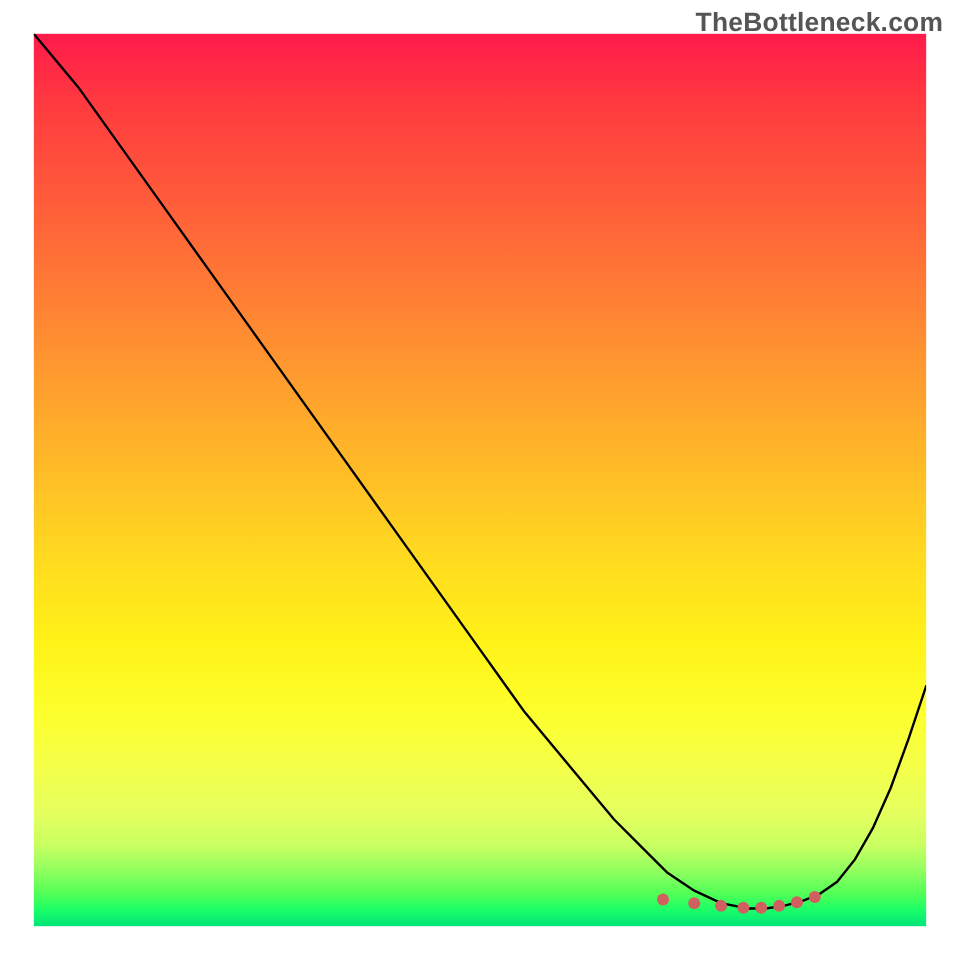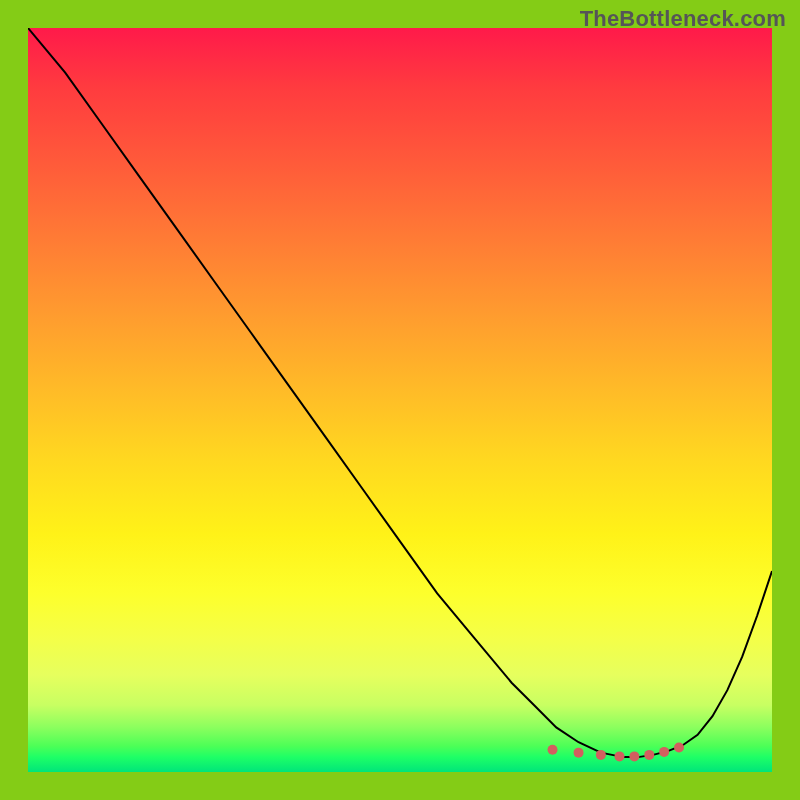--- a/index.html
+++ b/index.html
@@ -1,21 +1,21 @@
 <!DOCTYPE html>
 <html><head>
   <meta charset="utf-8">
   <style>
     * { margin: 0; padding: 0; box-sizing: border-box; }
     html, body { width: 800px; height: 800px; background: #000; overflow: hidden; }
     .chart-wrap {
       position: relative;
       width: 800px;
       height: 800px;
-      background: #84cc16;
+      background: #ffffff;
     }
     .watermark {
       position: absolute;
       top: 6px;
       right: 14px;
       font-family: Arial, Helvetica, sans-serif;
       font-size: 22px;
       font-weight: bold;
       color: #555558;
       letter-spacing: 0.2px;

